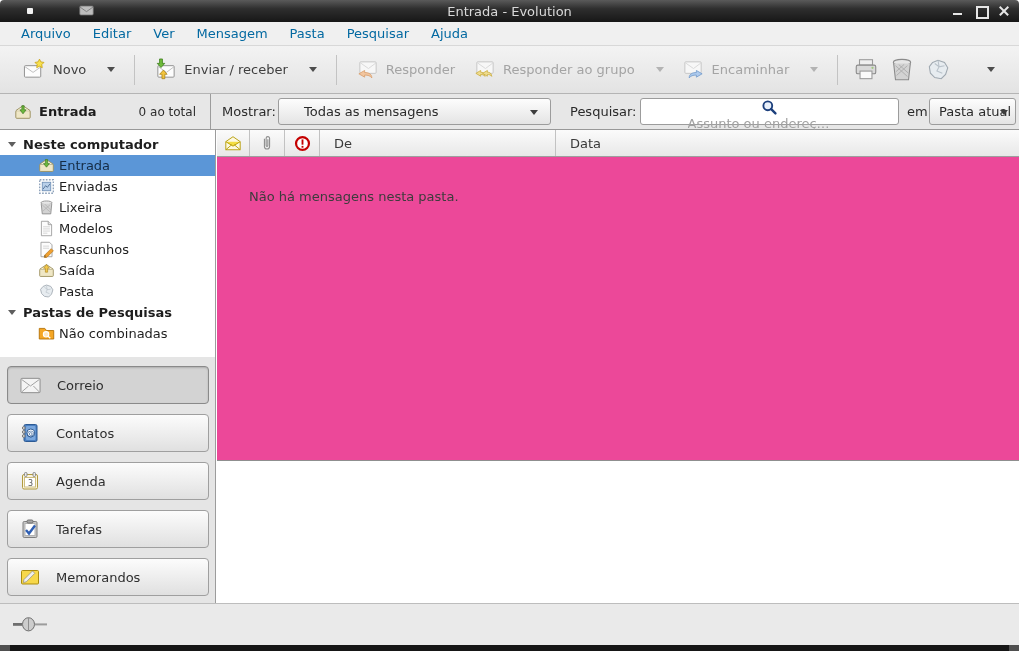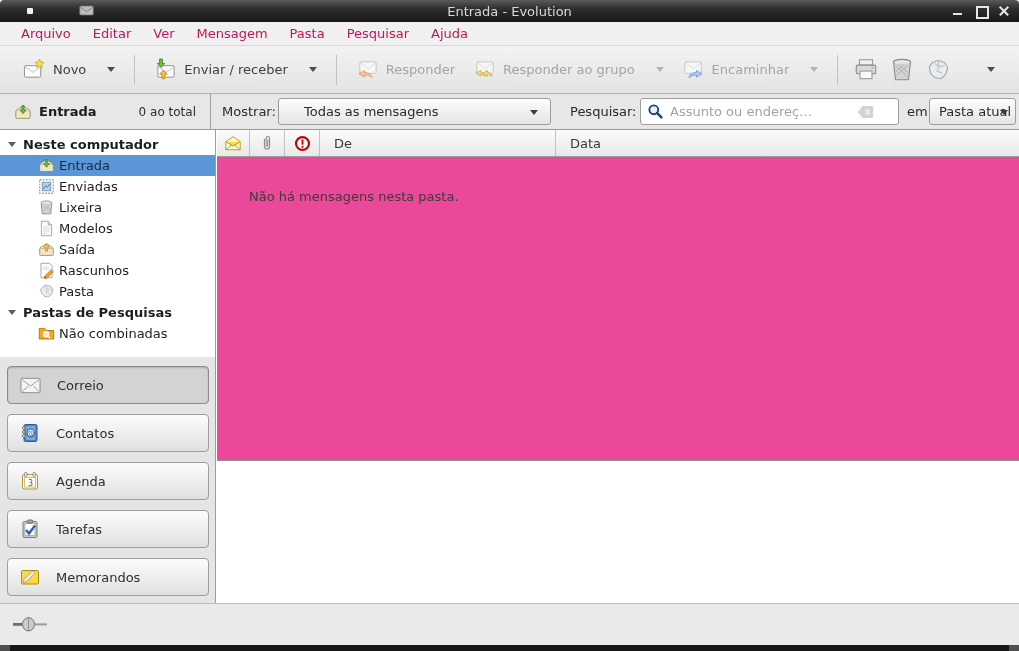--- a/index.html
+++ b/index.html
@@ -18,21 +18,21 @@
   .wc { width:14px; height:14px; position:relative; cursor:pointer; }
   .wc-min::after { content:""; position:absolute; left:2px; bottom:3px; width:9px; height:2px; background:#e6e6e6; }
   .wc-max::after { content:""; position:absolute; left:2px; top:2px; width:9px; height:9px; border:2px solid #e6e6e6; }
   .wc-close::before,.wc-close::after { content:""; position:absolute; left:1px; top:6px; width:12px; height:1.8px; background:#e6e6e6; }
   .wc-close::before { transform:rotate(45deg); }
   .wc-close::after { transform:rotate(-45deg); }
 
   
   .menubar { position:absolute; left:0; top:22px; width:1019px; height:24px; background:#f0f0f0;
     border-bottom:1px solid #d8d8d8; display:flex; align-items:center; padding-left:10px; }
-  .menu-item { font-size:13px; color:#be185d; padding:3px 11px; cursor:default; }
+  .menu-item { font-size:13px; color:#0369a1; padding:3px 11px; cursor:default; }
 
   
   .toolbar { position:absolute; left:0; top:46px; width:1019px; height:48px;
     background:linear-gradient(#f3f3f3,#e3e3e3); border-bottom:1px solid #b4b4b4;
     display:flex; align-items:center; padding:0 10px 0 14px; }
   .tbtn { display:flex; align-items:center; gap:7px; height:36px; padding:0 9px; border-radius:3px;
     font-size:13px; color:#3f3f3f; cursor:pointer;justify-content:space-between; }
   .tbtn.disabled { color:#a4a4a4; cursor:default; }
   .caret { width:0; height:0; border-left:4.5px solid transparent; border-right:4.5px solid transparent;
     border-top:5.5px solid #4d4d4d; margin-left:14px; }
@@ -47,21 +47,21 @@
   .fb-left { position:absolute; left:0; top:0; width:211px; height:35px; display:flex; align-items:center;
     padding:0 14px; border-right:1px solid #9c9c9c; }
   .fb-folder { font-size:13px; font-weight:bold; color:#1c1c1c; margin-left:7px; }
   .fb-count { margin-left:auto; font-size:12px; color:#2e2e2e; }
   .fb-label { position:absolute; font-size:13px; color:#2a2a2a; top:10px; }
   .combo { position:absolute; top:4px; height:27px; border:1px solid #9c9c9c; border-radius:3px;
     background:linear-gradient(#fdfdfd,#e4e4e4); display:flex; align-items:center; cursor:pointer; }
   .combo .caret { margin:0; border-top-color:#3d3d3d; position:absolute; right:12px; top:11px; }
   .combo-text { font-size:13px; color:#2a2a2a; }
   .search-entry { position:absolute; left:640px; top:4px; width:259px; height:27px; background:#fff;
-    border:1px solid #9c9c9c; border-radius:3px; display:flex; align-items:center; padding:0 6px; }
+    border:1px solid #9c9c9c; border-radius:3px; display:flex; align-items:center; padding:0 6px;flex-direction:column; }
   .search-entry input { border:none; outline:none; flex:1; font-size:13px; color:#333;
     font-family:"DejaVu Sans","Liberation Sans",sans-serif; margin-left:6px; background:transparent; }
   .search-entry input::placeholder { color:#a2a2a2; }
 
   
   .bodyarea { position:absolute; left:0; top:130px; width:1019px; height:552px; }
   .sidebar { position:absolute; left:0; top:0; width:216px; height:473px; border-right:1px solid #9c9c9c;
     background:#e5e5e5; }
   .tree { position:absolute; left:0; top:0; width:215px; height:227px; background:#fff; padding-top:4px; }
   .tree-row { height:21px; display:flex; align-items:center; font-size:13px; color:#1e1e1e; cursor:pointer; }
@@ -317,38 +317,38 @@
               <path d="M12 1.5v4h4" fill="#e8e8e8" stroke="#9b9b9b"></path>
               <path d="M6 8h8M6 10.5h8M6 13h8M6 15.5h5" stroke="#c9c9c9" stroke-width=".9"></path>
             </svg>
           </span>
           <span>Modelos</span>
         </div>
 
         <div class="tree-row tree-item">
           <span>
             <svg width="17" height="17" viewBox="0 0 20 20">
-              <rect x="2" y="8.5" width="16" height="8.5" rx="1" fill="#efe7c6" stroke="#978b58"></rect>
-              <path d="M2 8.5l8-5.5 8 5.5" fill="#f8f2da" stroke="#978b58"></path>
-              <path d="M11.3 12h-2.6V7.4H6.5L10 3l3.5 4.4h-2.2z" fill="#f2c94c" stroke="#a9811a" stroke-width=".7"></path>
-            </svg>
-          </span>
-          <span>Saída</span>
-        </div>
-
-        <div class="tree-row tree-item">
-          <span>
-            <svg width="17" height="17" viewBox="0 0 20 20">
               <path d="M3.5 1.5h10l3 3v14h-13z" fill="#fcfcfc" stroke="#9b9b9b"></path>
               <path d="M6 6h7M6 8.5h7" stroke="#c9c9c9" stroke-width=".9"></path>
               <path d="M8 16.5l7.5-7.5 2.6 2.6-7.5 7.5-3.2.6z" fill="#f0a030" stroke="#a96a12" stroke-width=".7"></path>
               <path d="M8 16.5l.6 2.6" stroke="#5c4a1e" stroke-width=".8"></path>
             </svg>
           </span>
           <span>Rascunhos</span>
+        </div>
+
+        <div class="tree-row tree-item">
+          <span>
+            <svg width="17" height="17" viewBox="0 0 20 20">
+              <rect x="2" y="8.5" width="16" height="8.5" rx="1" fill="#efe7c6" stroke="#978b58"></rect>
+              <path d="M2 8.5l8-5.5 8 5.5" fill="#f8f2da" stroke="#978b58"></path>
+              <path d="M11.3 12h-2.6V7.4H6.5L10 3l3.5 4.4h-2.2z" fill="#f2c94c" stroke="#a9811a" stroke-width=".7"></path>
+            </svg>
+          </span>
+          <span>Saída</span>
         </div>
 
         <div class="tree-row tree-item">
           <span>
             <svg width="17" height="17" viewBox="0 0 20 20">
               <path d="M6 4l4-1.6 5 1.6 2.5 4-1.5 5-3.5 3.5-5-.8-3.3-3.4L3 7.5z" fill="#e7ecf0" stroke="#9fa8b0"></path>
               <path d="M7.5 5l3.5 2.5-1.7 3.3 4.2 1.7M10 3.2l.8 4.8 4.2-.8" stroke="#b9c2ca" fill="none" stroke-width=".8"></path>
             </svg>
           </span>
           <span>Pasta</span>

